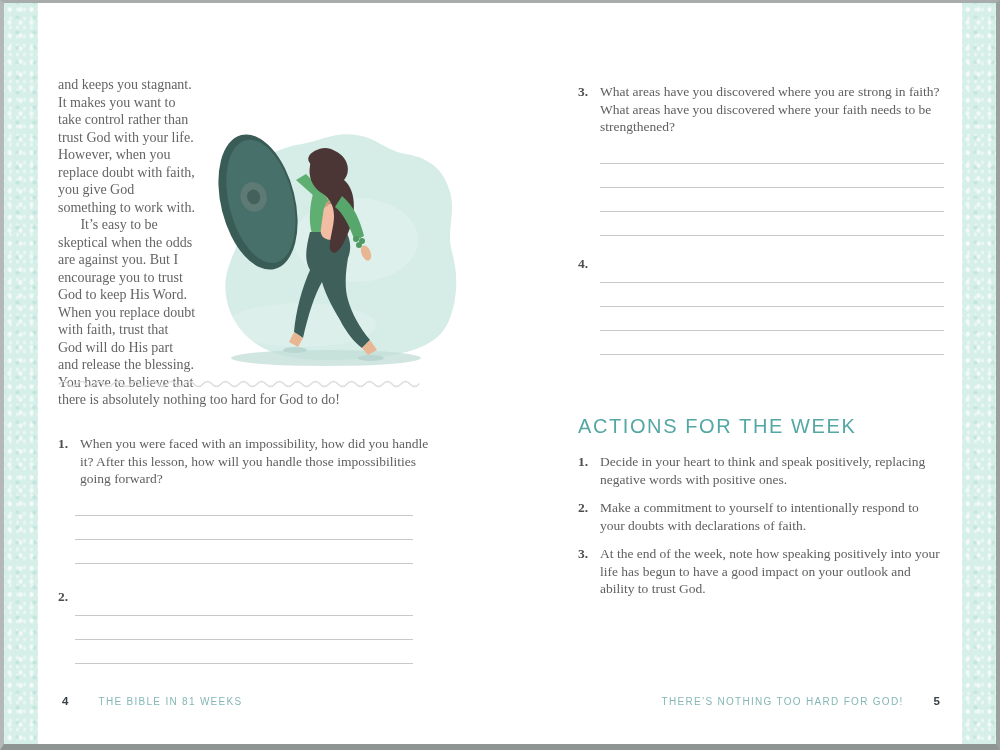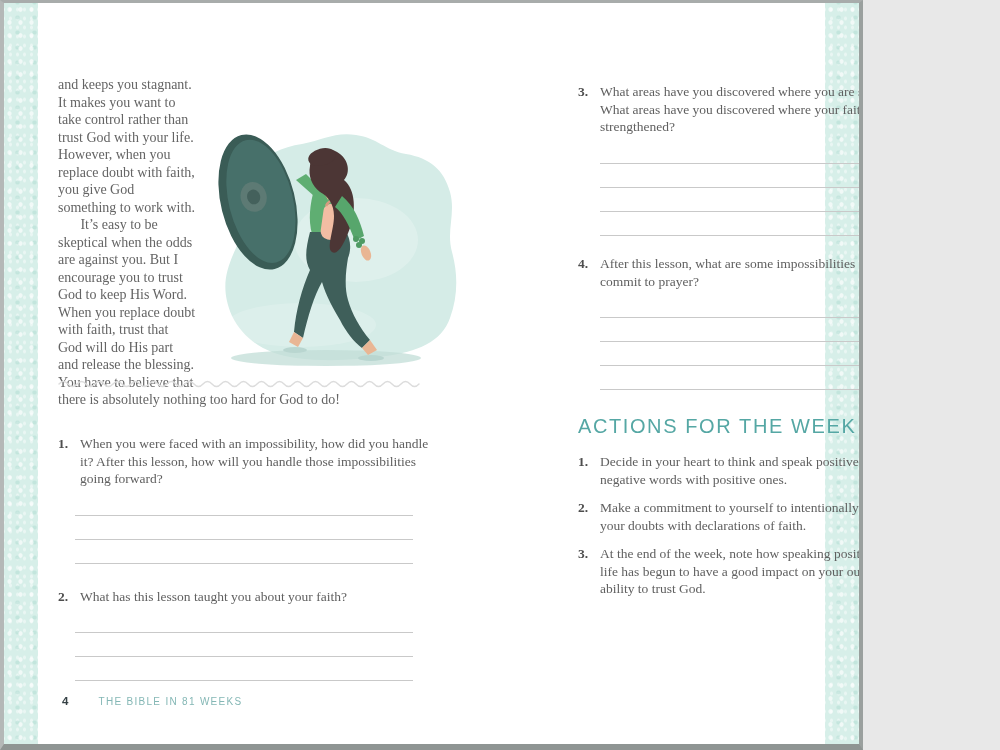--- a/index.html
+++ b/index.html
@@ -1,18 +1,18 @@
 <!DOCTYPE html>
 <html><head>
 <meta charset="utf-8">
 <style>
   html,body{margin:0;padding:0;background:#e8e8e8;}
   *{box-sizing:border-box;}
   .frame{
-    position:relative;width:863px;height:750px;overflow:hidden;
+    position:relative;width:1000px;height:750px;overflow:hidden;
     background:#ffffff;
     border-top:3px solid #a8acab;
     border-left:4px solid #b4b8b7;
     border-right:4px solid #9aa09e;
     border-bottom:6px solid #8f9593;
     font-family:"Liberation Serif", serif;
   }
   .spread{position:absolute;inset:0;background:#fff;}
   .mint-strip{
     position:absolute;top:0;bottom:0;width:34px;
@@ -154,21 +154,20 @@
             <span class="lines" style="display:block">
                 <div class="answer-line"></div>
                 <div class="answer-line"></div>
                 <div class="answer-line"></div>
               </span>
           </span>
         </div>
         <div class="question">
           <span class="q-num">2.</span>
           <span class="q-body">
-            <span>What has this lesson taught you about your faith?</span>
             <span class="lines" style="display:block">
                 <div class="answer-line"></div>
                 <div class="answer-line"></div>
                 <div class="answer-line"></div>
               </span>
           </span>
         </div>
       </div>
     </div>
 
@@ -186,21 +185,20 @@
                 <div class="answer-line"></div>
               </span>
           </span>
         </div>
       </div>
 
       <div class="rp-block rp-q4">
         <div class="question" style="margin-bottom:0">
           <span class="q-num">4.</span>
           <span class="q-body">
-            <span>After this lesson, what are some impossibilities that you will commit to prayer?</span>
             <span class="lines" style="display:block">
                 <div class="answer-line"></div>
                 <div class="answer-line"></div>
                 <div class="answer-line"></div>
                 <div class="answer-line"></div>
               </span>
           </span>
         </div>
       </div>
 
@@ -219,15 +217,19 @@
           <span class="q-num">3.</span>
           <span class="q-body">At the end of the week, note how speaking positively into your life has begun to have a good impact on your outlook and ability to trust God.</span>
         </div>
       </div>
     </div>
 
     <div class="footer footer-left">
       <span class="pg">4</span>
       <span class="running">THE BIBLE IN 81 WEEKS</span>
     </div>
+    <div class="footer footer-right">
+      <span class="running">THERE’S NOTHING TOO HARD FOR GOD!</span>
+      <span class="pg">5</span>
+    </div>
 
   </div>
 </div>
 
 </body></html>

